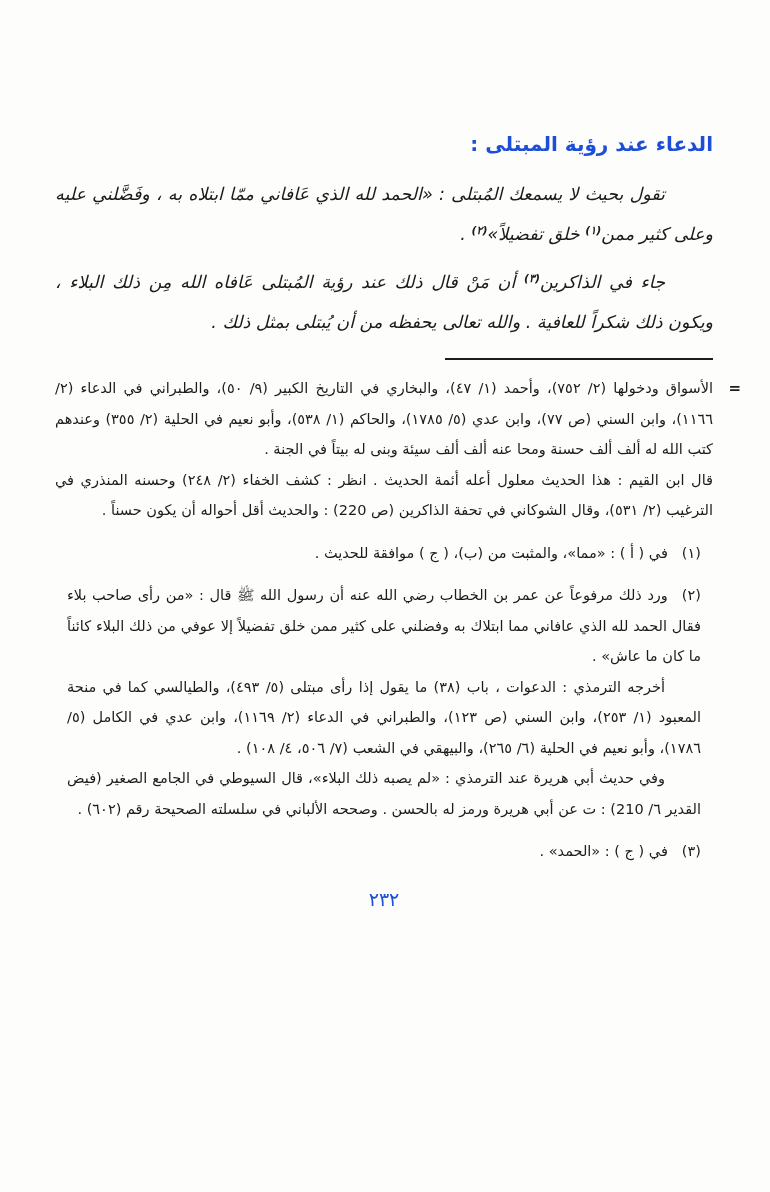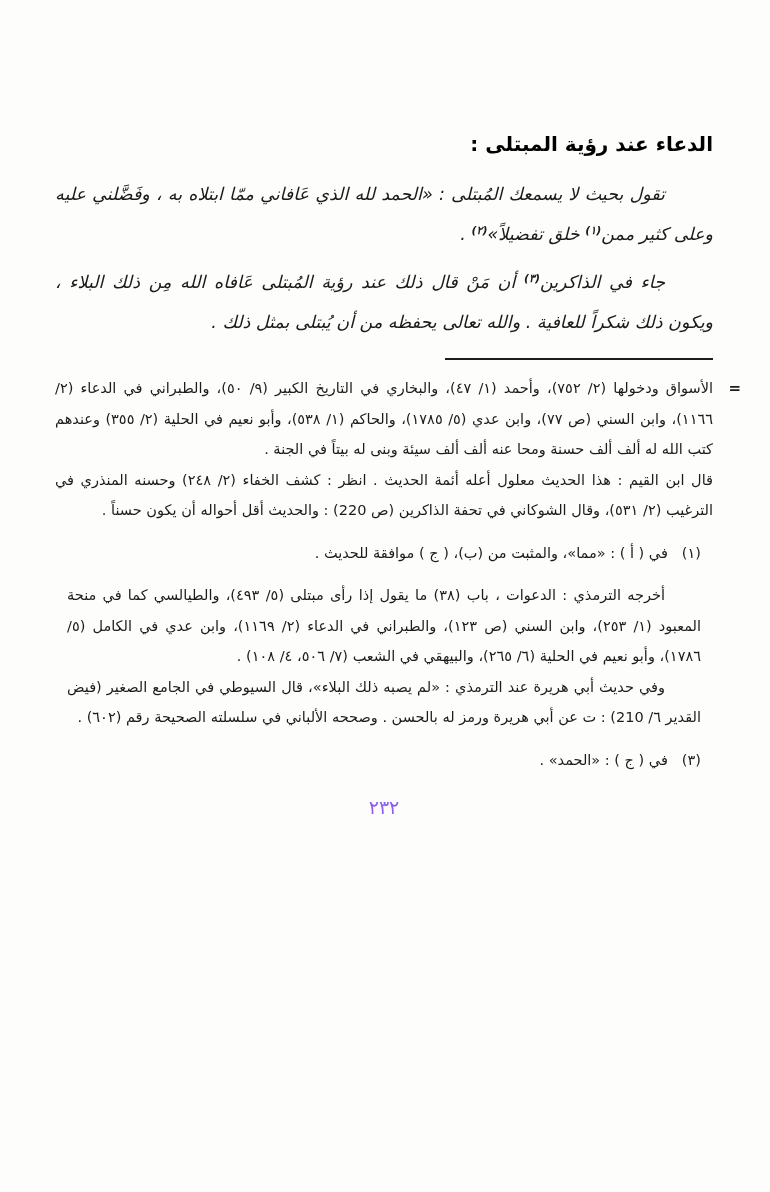--- a/index.html
+++ b/index.html
@@ -18,21 +18,21 @@
     direction: rtl;
     font-family: "DejaVu Sans", sans-serif;
     padding: 132px 57px 0 55px;
     overflow: hidden;
   }
   .heading {
     font-size: 20px;
     font-weight: bold;
     margin: 0 0 18px 0;
     text-align: right;
-    color: #000000;
+    color: #1d4ed8;
   }
   .body-text p {
     margin: 0 0 8px 0;
     font-size: 17.5px;
     line-height: 40px;
     text-align: justify;
     text-justify: inter-word;
     font-style: italic;
   }
   .body-text p.indent { text-indent: 48px; }
@@ -71,21 +71,21 @@
     font-weight: normal;
     margin-left: 14px;
     white-space: nowrap;
   }
   .fn-sub { text-indent: 36px; }
   .page-number {
     margin-top: 21px;
     text-align: center;
     font-size: 19px;
     letter-spacing: 2px;
-    color: #8b5cf6;
+    color: #1d4ed8;
   }
 </style>
 </head>
 <body>
 
 <div class="page">
 
   <h1 class="heading">الدعاء عند رؤية المبتلى :</h1>
 
   <div class="body-text">
@@ -102,20 +102,21 @@
       <span class="cont-marker">=</span>
       <p>الأسواق ودخولها (٢/ ٧٥٢)، وأحمد (١/ ٤٧)، والبخاري في التاريخ الكبير (٩/ ٥٠)، والطبراني في الدعاء (٢/ ١١٦٦)، وابن السني (ص ٧٧)، وابن عدي (٥/ ١٧٨٥)، والحاكم (١/ ٥٣٨)، وأبو نعيم في الحلية (٢/ ٣٥٥) وعندهم كتب الله له ألف ألف حسنة ومحا عنه ألف ألف سيئة وبنى له بيتاً في الجنة .</p>
       <p>قال ابن القيم : هذا الحديث معلول أعله أئمة الحديث . انظر : كشف الخفاء (٢/ ٢٤٨) وحسنه المنذري في الترغيب (٢/ ٥٣١)، وقال الشوكاني في تحفة الذاكرين (ص 220) : والحديث أقل أحواله أن يكون حسناً .</p>
     </div>
 
     <div class="fn-item">
       <p><span class="fn-marker">(١)</span><span>في ( أ ) : «مما»، والمثبت من (ب)، ( ج ) موافقة للحديث .</span></p>
     </div>
 
     <div class="fn-item">
+      <p><span class="fn-marker">(٢)</span><span>ورد ذلك مرفوعاً عن عمر بن الخطاب رضي الله عنه أن رسول الله ﷺ قال : «من رأى صاحب بلاء فقال الحمد لله الذي عافاني مما ابتلاك به وفضلني على كثير ممن خلق تفضيلاً إلا عوفي من ذلك البلاء كائناً ما كان ما عاش» .</span></p>
       <p class="fn-sub">أخرجه الترمذي : الدعوات ، باب (٣٨) ما يقول إذا رأى مبتلى (٥/ ٤٩٣)، والطيالسي كما في منحة المعبود (١/ ٢٥٣)، وابن السني (ص ١٢٣)، والطبراني في الدعاء (٢/ ١١٦٩)، وابن عدي في الكامل (٥/ ١٧٨٦)، وأبو نعيم في الحلية (٦/ ٢٦٥)، والبيهقي في الشعب (٧/ ٥٠٦، ٤/ ١٠٨) .</p>
       <p class="fn-sub">وفي حديث أبي هريرة عند الترمذي : «لم يصبه ذلك البلاء»، قال السيوطي في الجامع الصغير (فيض القدير ٦/ 210) : ت عن أبي هريرة ورمز له بالحسن . وصححه الألباني في سلسلته الصحيحة رقم (٦٠٢) .</p>
     </div>
 
     <div class="fn-item">
       <p><span class="fn-marker">(٣)</span><span>في ( ج ) : «الحمد» .</span></p>
     </div>
 
   </div>
 

